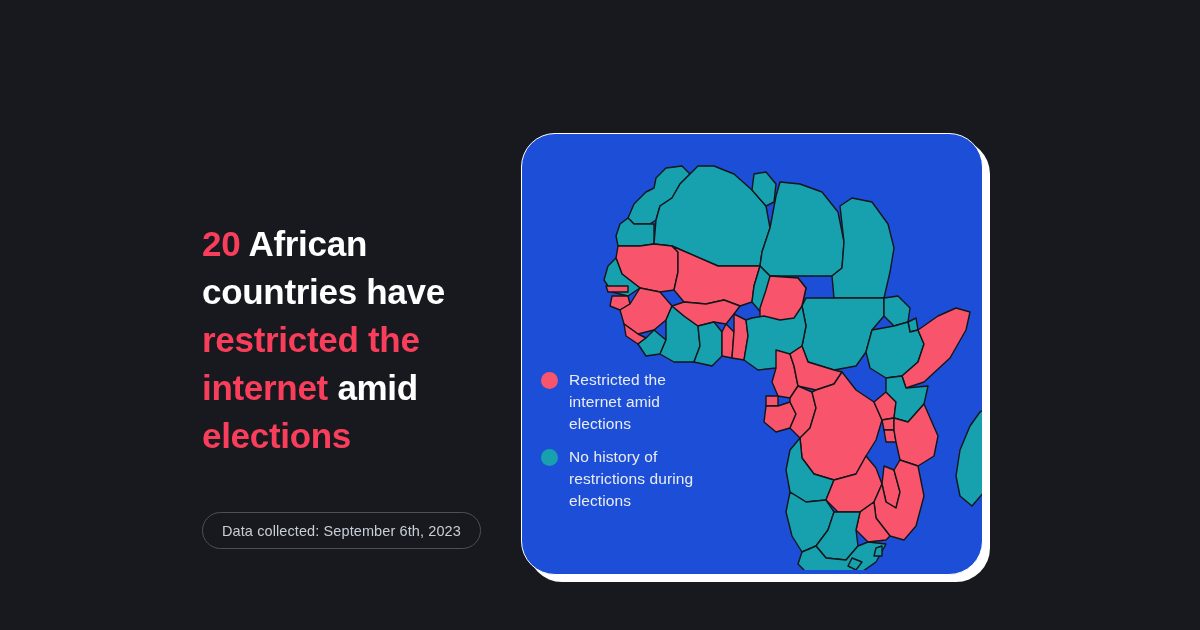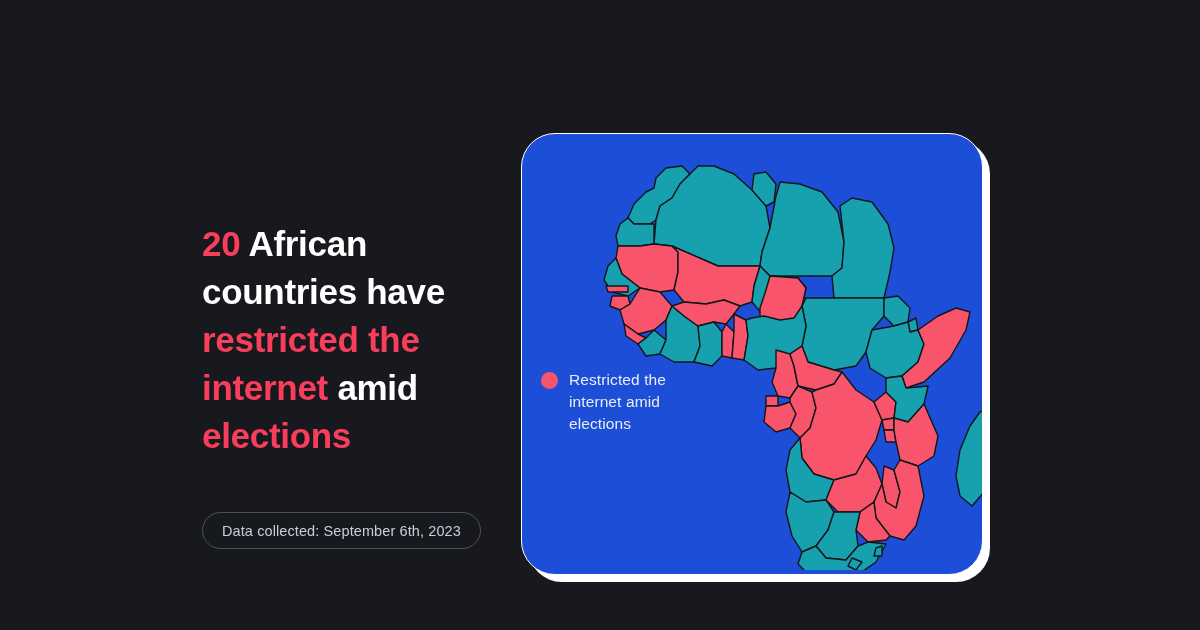--- a/index.html
+++ b/index.html
@@ -149,17 +149,21 @@
         <path d="M282,408 L280,416 L288,416 L288,406 Z" fill="#17a0ad" stroke="#12161b"></path>
 
         <path d="M386,272 L376,286 L366,310 L362,336 L366,356 L378,366 L390,352 L396,326 L402,300 L400,282 L394,268 Z" fill="#17a0ad" stroke="#12161b"></path>
       </svg>
 
       <div class="legend" id="legend">
           <div class="legend-row">
             <span class="legend-dot" style="background: rgb(248, 84, 107);"></span>
             <span class="legend-label">Restricted the internet amid elections</span>
           </div>
+          <div class="legend-row">
+            <span class="legend-dot" style="background: rgb(23, 160, 173);"></span>
+            <span class="legend-label">No history of restrictions during elections</span>
+          </div>
         </div>
     </div>
   </div>
 
 </div>
 
 </body></html>

